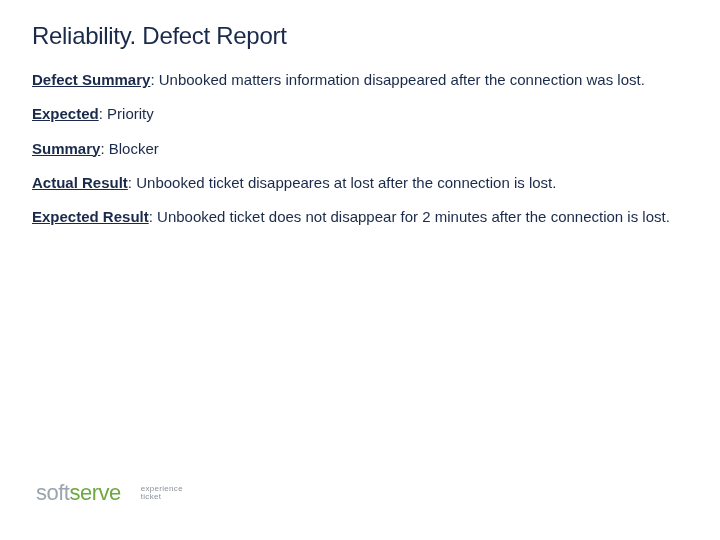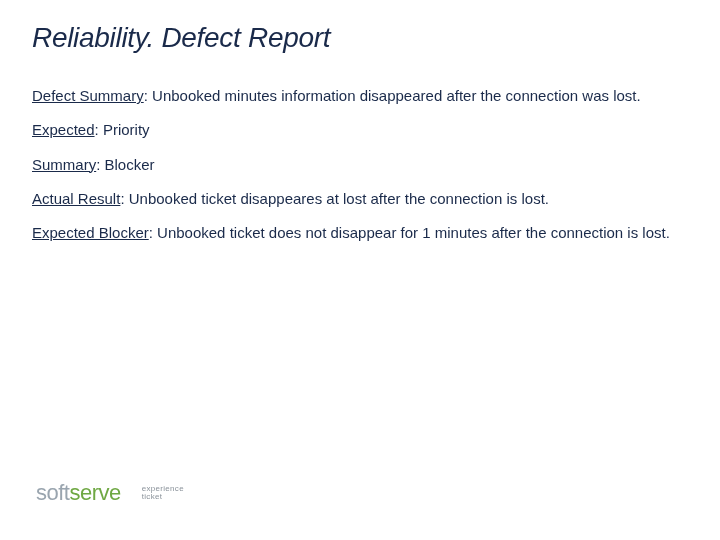--- a/index.html
+++ b/index.html
@@ -10,88 +10,87 @@
     body {
       width: 720px;
       height: 540px;
       background: #ffffff;
       font-family: Arial, Helvetica, sans-serif;
       position: relative;
       padding: 22px 32px;
       color: #1a2a4a;
     }
     .title {
-      font-size: 28px;
+      font-size: 24px;
       font-weight: 400;
       color: #1a2a4a;
-      margin-bottom: 32px;
+      margin-bottom: 20px;
       letter-spacing: -0.3px;
-      font-style: italic;
     }
     .field {
       font-size: 15px;
       line-height: 1.35;
       margin-bottom: 14px;
       color: #1a2a4a;
     }
     .field-label {
-      font-weight: 400;
+      font-weight: 700;
       text-decoration: underline;
     }
     .logo-container {
       position: absolute;
       bottom: 34px;
       left: 36px;
       display: flex;
       align-items: center;
-      gap: 9px;
+      gap: 20px;
     }
     .logo-text {
       font-size: 22px;
       font-weight: 400;
       letter-spacing: -0.5px;
     }
     .logo-soft {
       color: #9aa5af;
     }
     .logo-serve {
       color: #6fa843;
       font-weight: 500;
     }
     .tagline {
       font-size: 8px;
       line-height: 1.05;
       color: #8a929a;
-      margin-left: 12px;
+      margin-left: 0;
       letter-spacing: 0.3px;
     }
   </style>
 </head>
 <body>
 
 <h1 class="title">Reliability. Defect Report</h1>
 
 <p class="field">
-  <span class="field-label">Defect Summary</span><span>: </span><span>Unbooked minutes information disappeared after the connection was lost.</span>
+  <span class="field-label">Defect Summary</span><span>: </span><span>Unbooked matters information disappeared after the connection was lost.</span>
 </p>
 
 <p class="field">
   <span class="field-label">Expected</span><span>: </span><span>Priority</span>
 </p>
 
 <p class="field">
   <span class="field-label">Summary</span><span>: </span><span>Blocker</span>
 </p>
 
 <p class="field">
   <span class="field-label">Actual Result</span><span>: </span><span>Unbooked ticket disappeares at lost after the connection is lost.</span>
 </p>
 
 <p class="field">
-  <span class="field-label">Expected Blocker</span><span>: </span><span>Unbooked ticket does not disappear  for 1 minutes after the connection is lost.</span>
+  <span class="field-label">Expected Result</span><span>: </span><span>Unbooked ticket does not disappear  for 2 minutes after the connection is lost.</span>
 </p>
 
 <div class="logo-container">
   <span class="logo-text">
     <span class="logo-soft">soft</span><span class="logo-serve">serve</span>
   </span>
   <div class="tagline">
     <div>experience</div>
     <div>ticket</div>
   </div>

